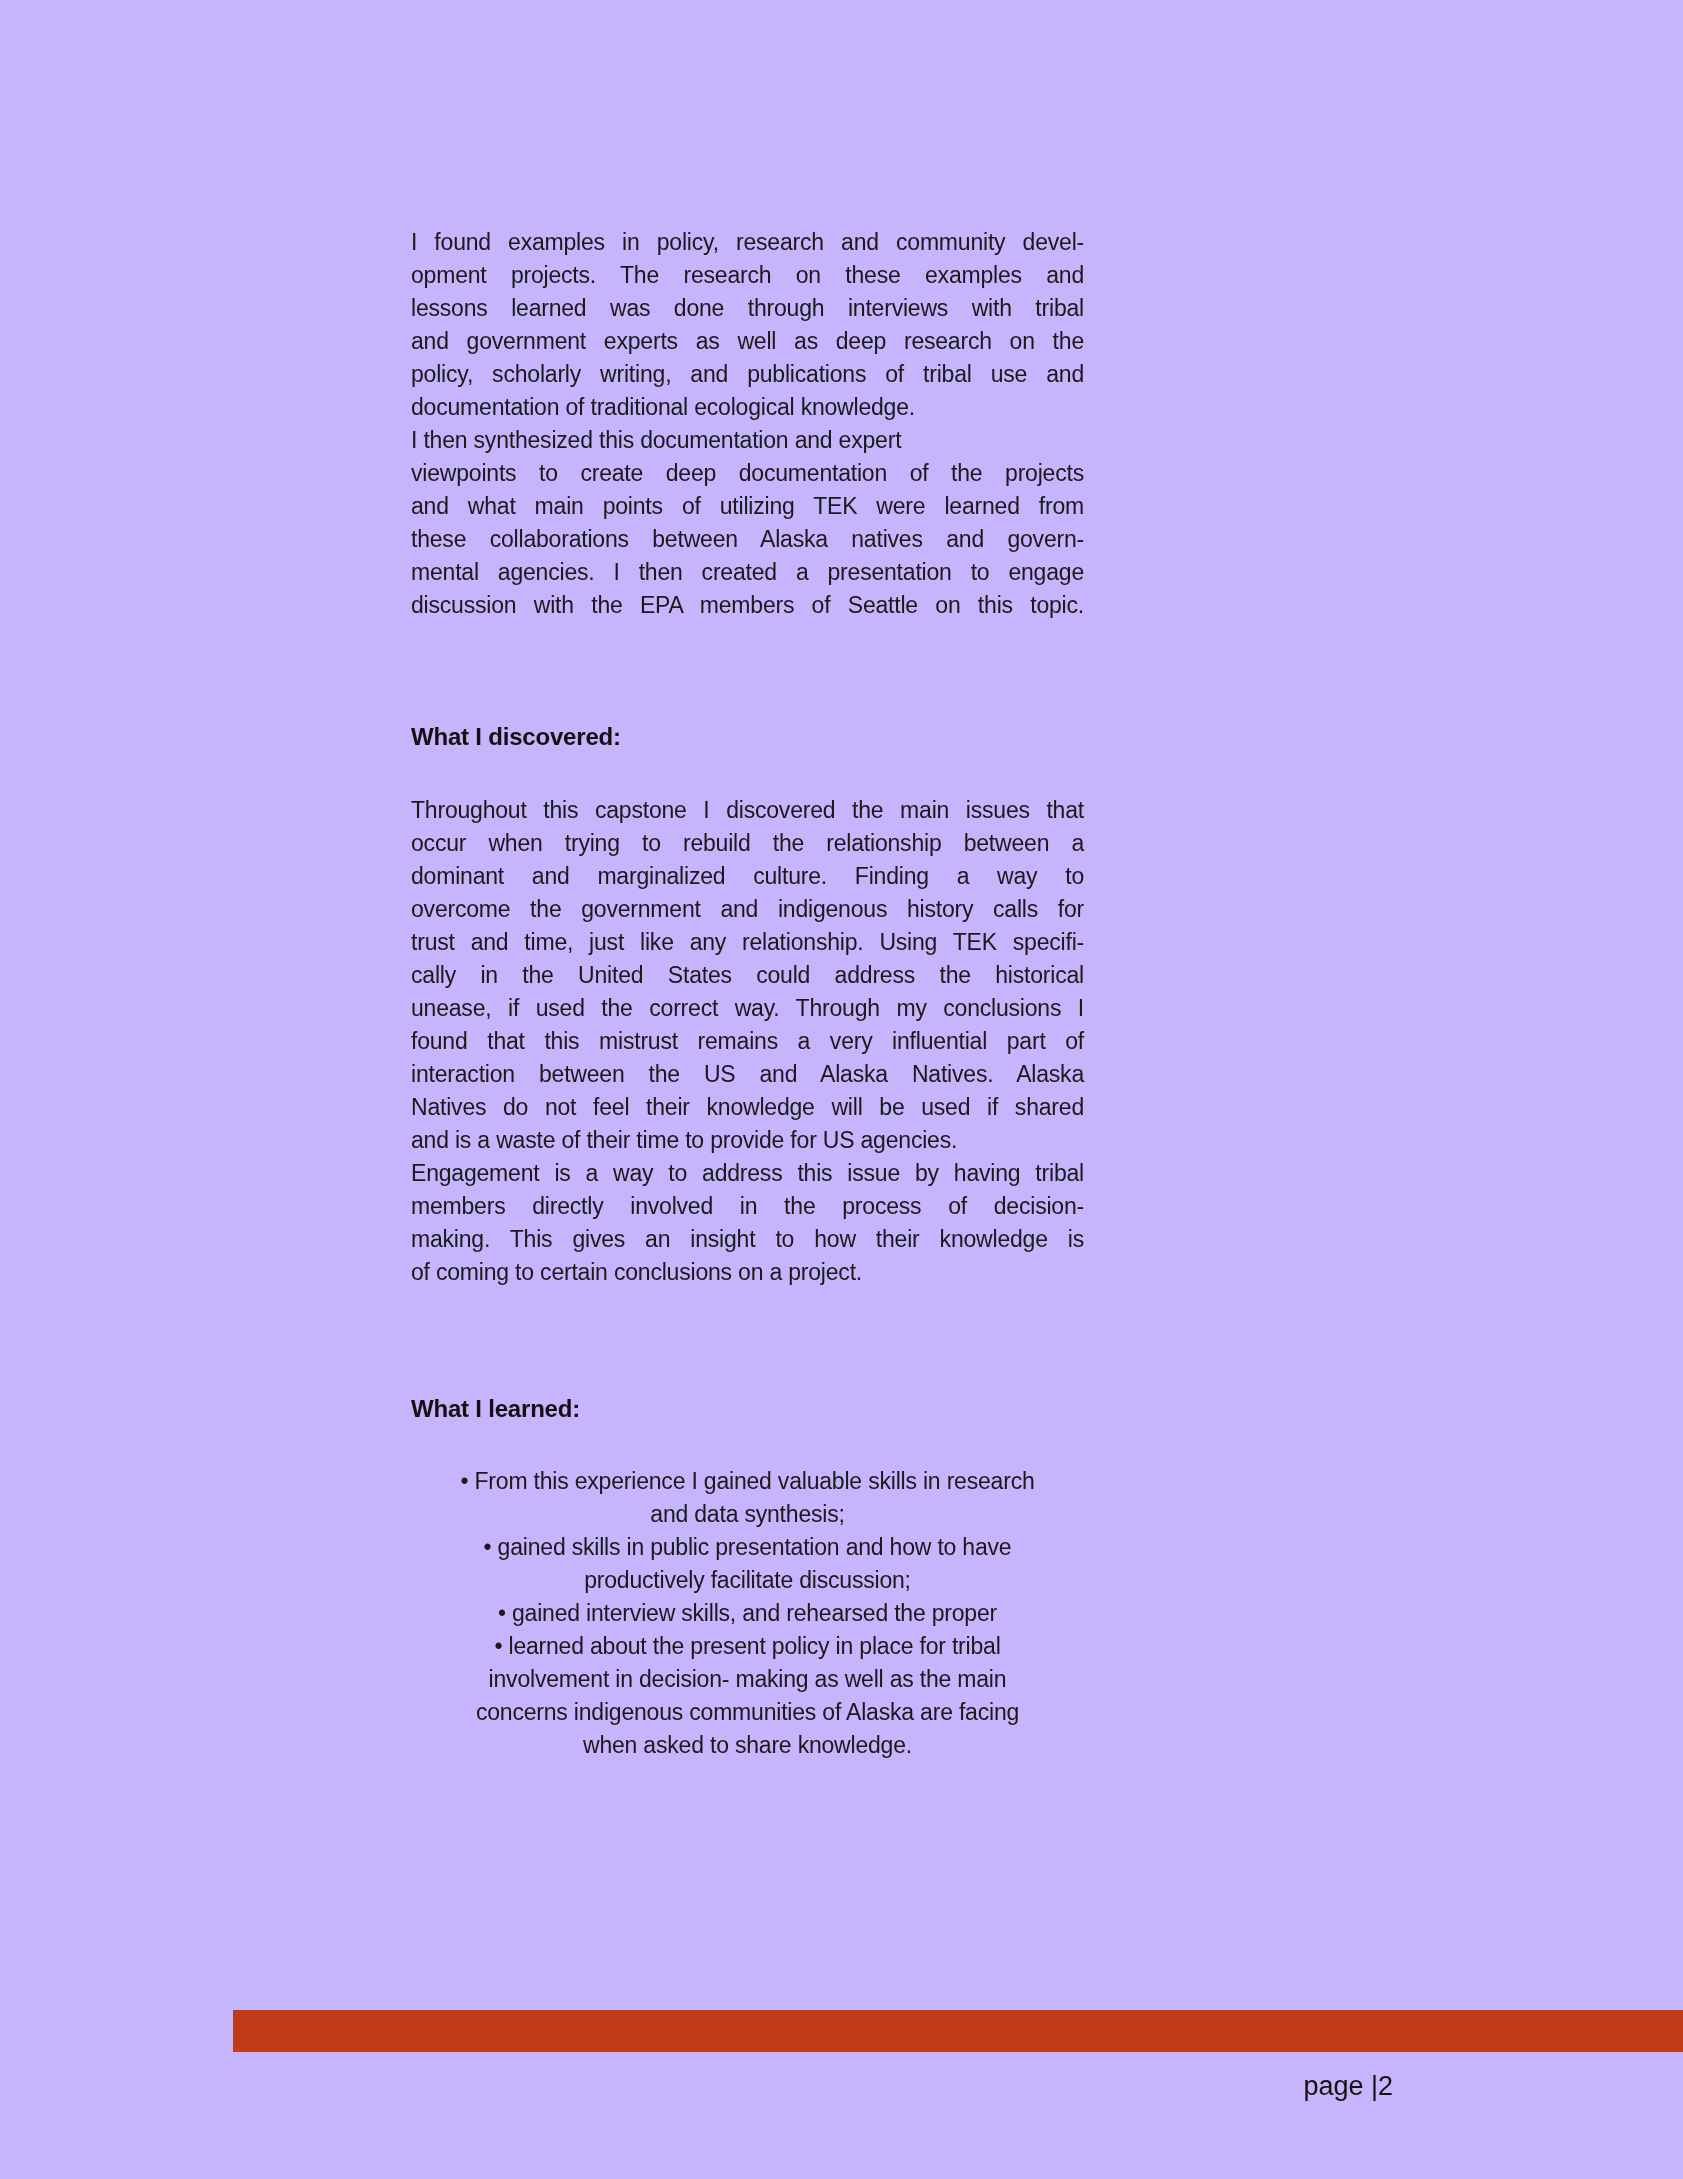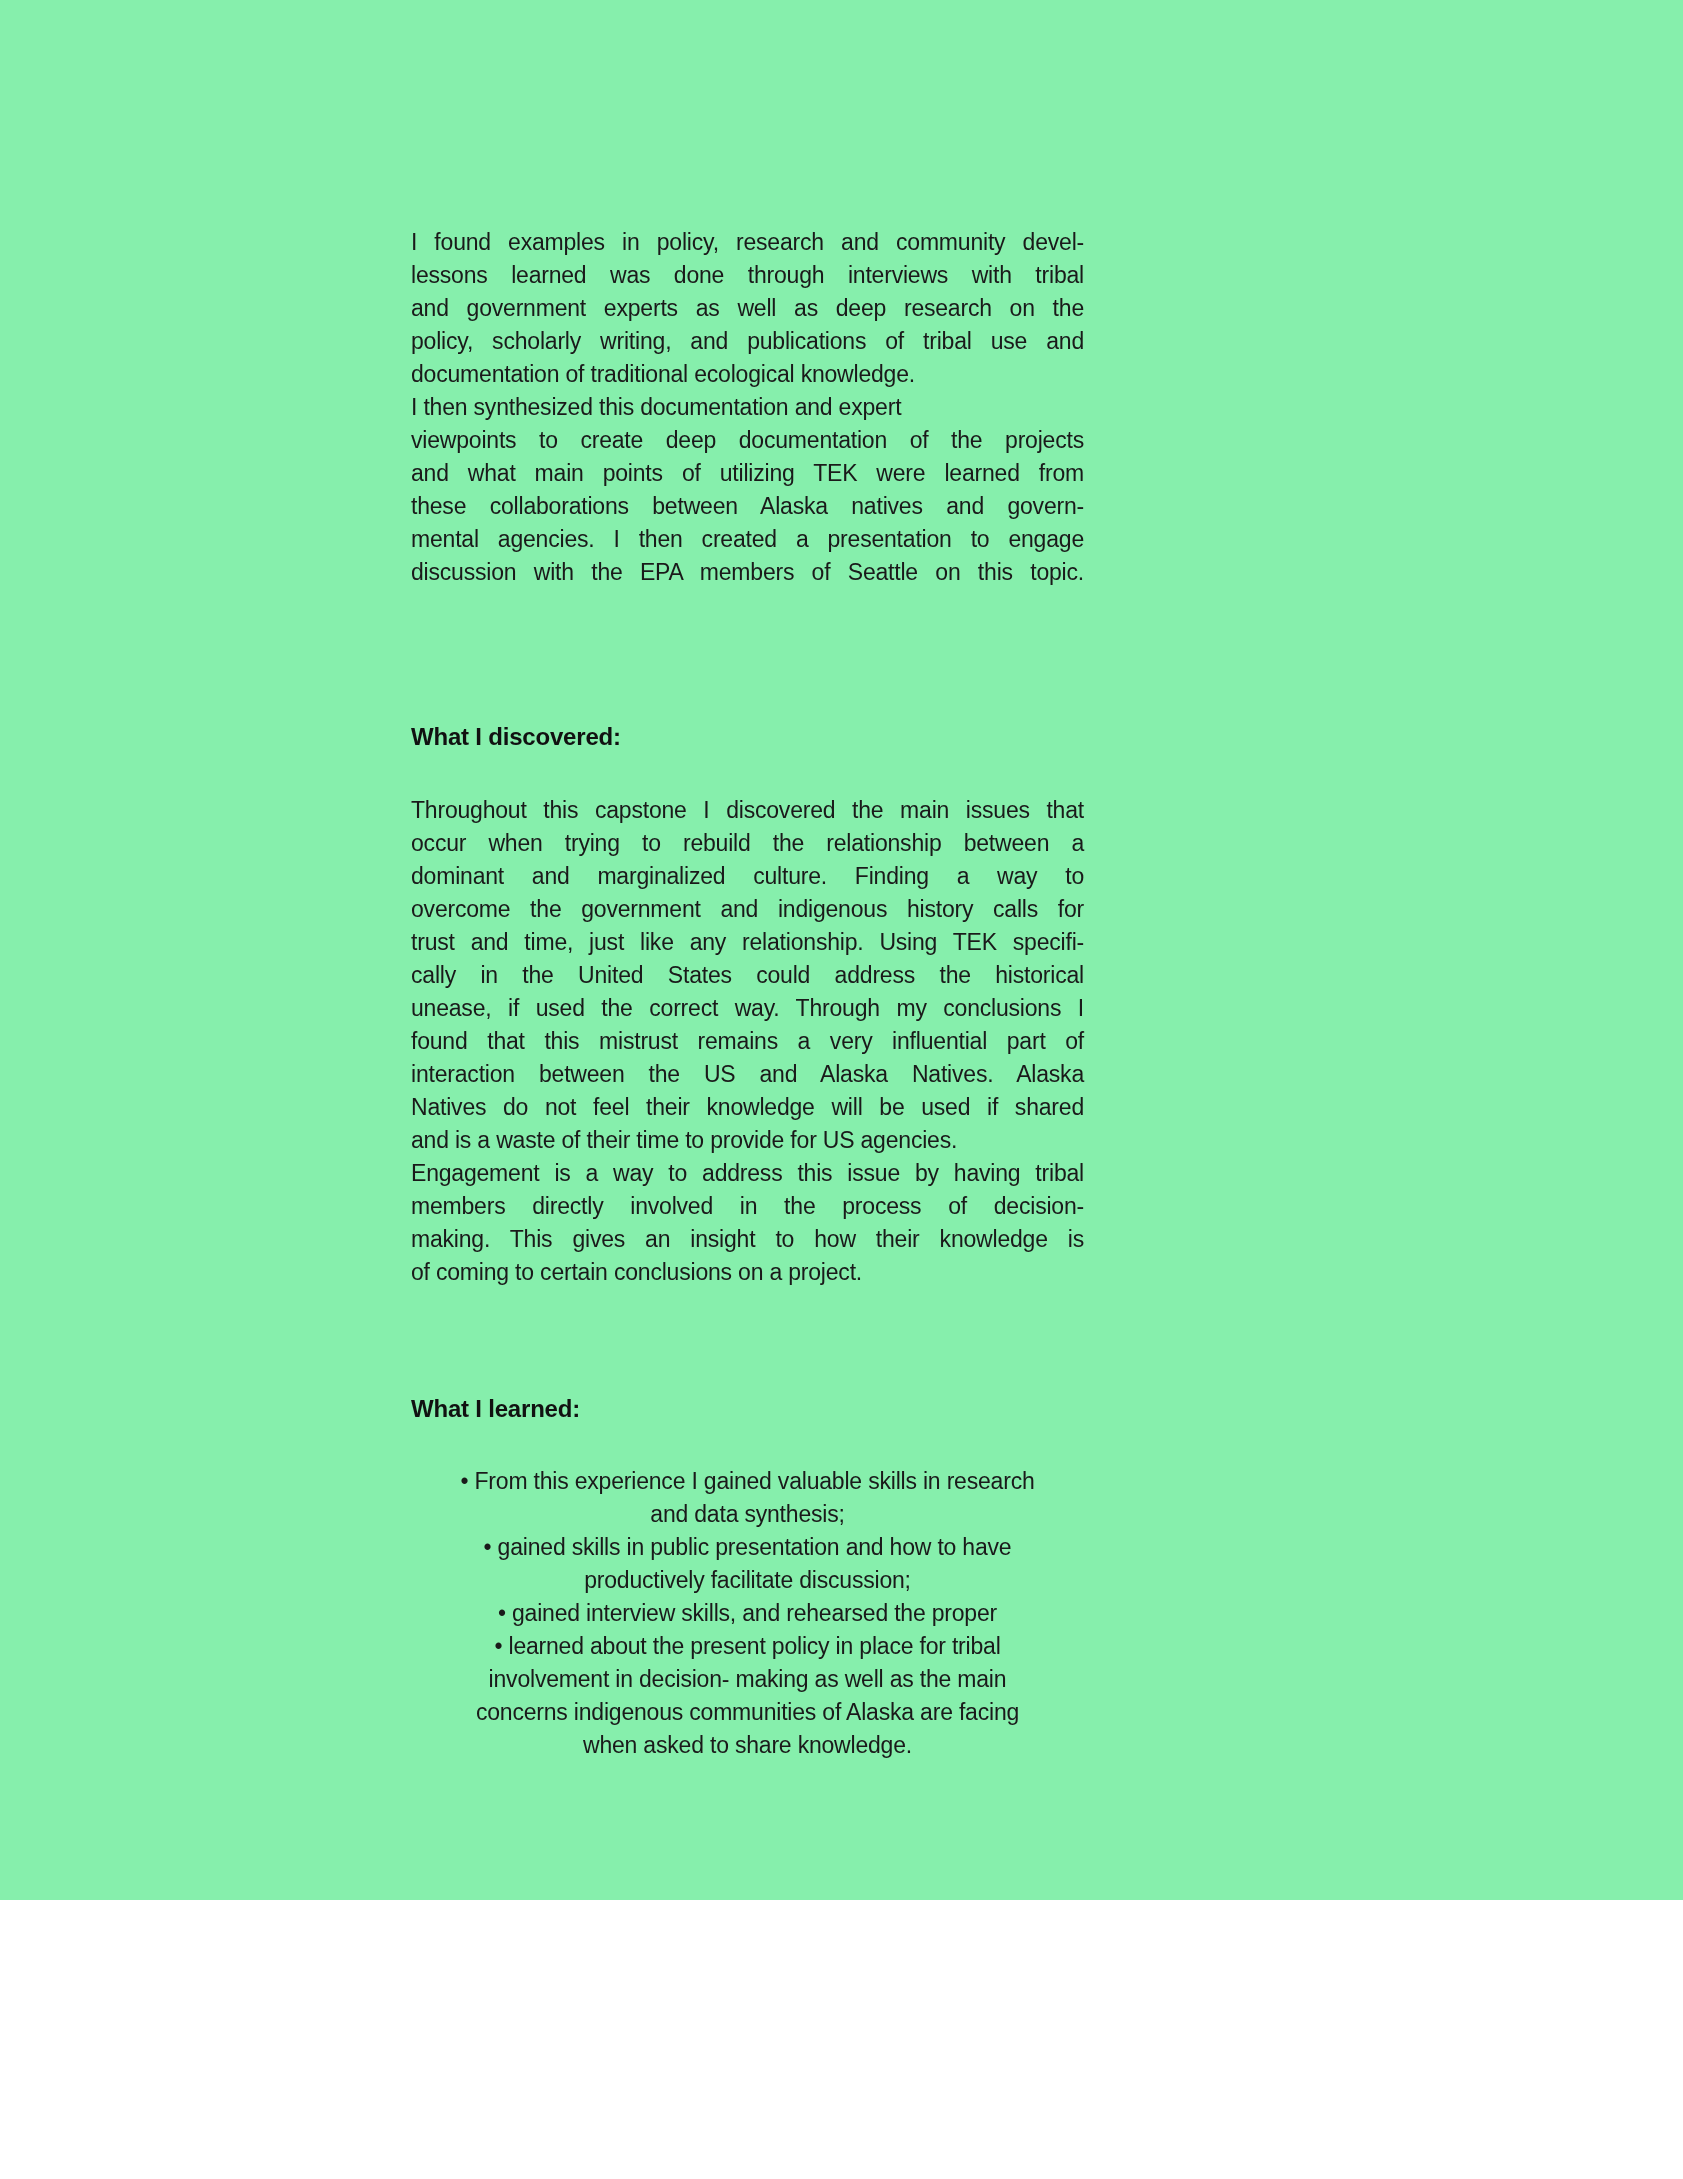--- a/index.html
+++ b/index.html
@@ -1,20 +1,20 @@
 <!DOCTYPE html>
 <html><head>
 <meta charset="utf-8">
 <style>
   html, body { margin: 0; padding: 0; background: #ffffff; }
   .page {
     position: relative;
     width: 1683px;
-    height: 1900px;
-    background: #86efac;
+    height: 2179px;
+    background: #c4b5fd;
     font-family: "Liberation Sans", "DejaVu Sans", sans-serif;
     color: #1a1a1a;
     overflow: hidden;
   }
   .col {
     position: absolute;
     left: 411px;
     width: 673px;
   }
   .line {
@@ -53,20 +53,21 @@
     color: #151311;
   }
 </style>
 </head>
 <body>
 
 <div class="page">
 
   <div class="col" style="top: 226px;">
       <div class="line just">I found examples in policy, research and community devel-</div>
+      <div class="line just">opment projects. The research on these examples and</div>
       <div class="line just">lessons learned was done through interviews with tribal</div>
       <div class="line just">and government experts as well as deep research on the</div>
       <div class="line just">policy, scholarly writing, and publications of tribal use and</div>
       <div class="line">documentation of traditional ecological knowledge.</div>
       <div class="line">I then synthesized this documentation and expert</div>
       <div class="line just">viewpoints to create deep documentation of the projects</div>
       <div class="line just">and what main points of utilizing TEK were learned from</div>
       <div class="line just">these collaborations between Alaska natives and govern-</div>
       <div class="line just">mental agencies. I then created a presentation to engage</div>
       <div class="line just">discussion with the EPA members of Seattle on this topic.</div>

